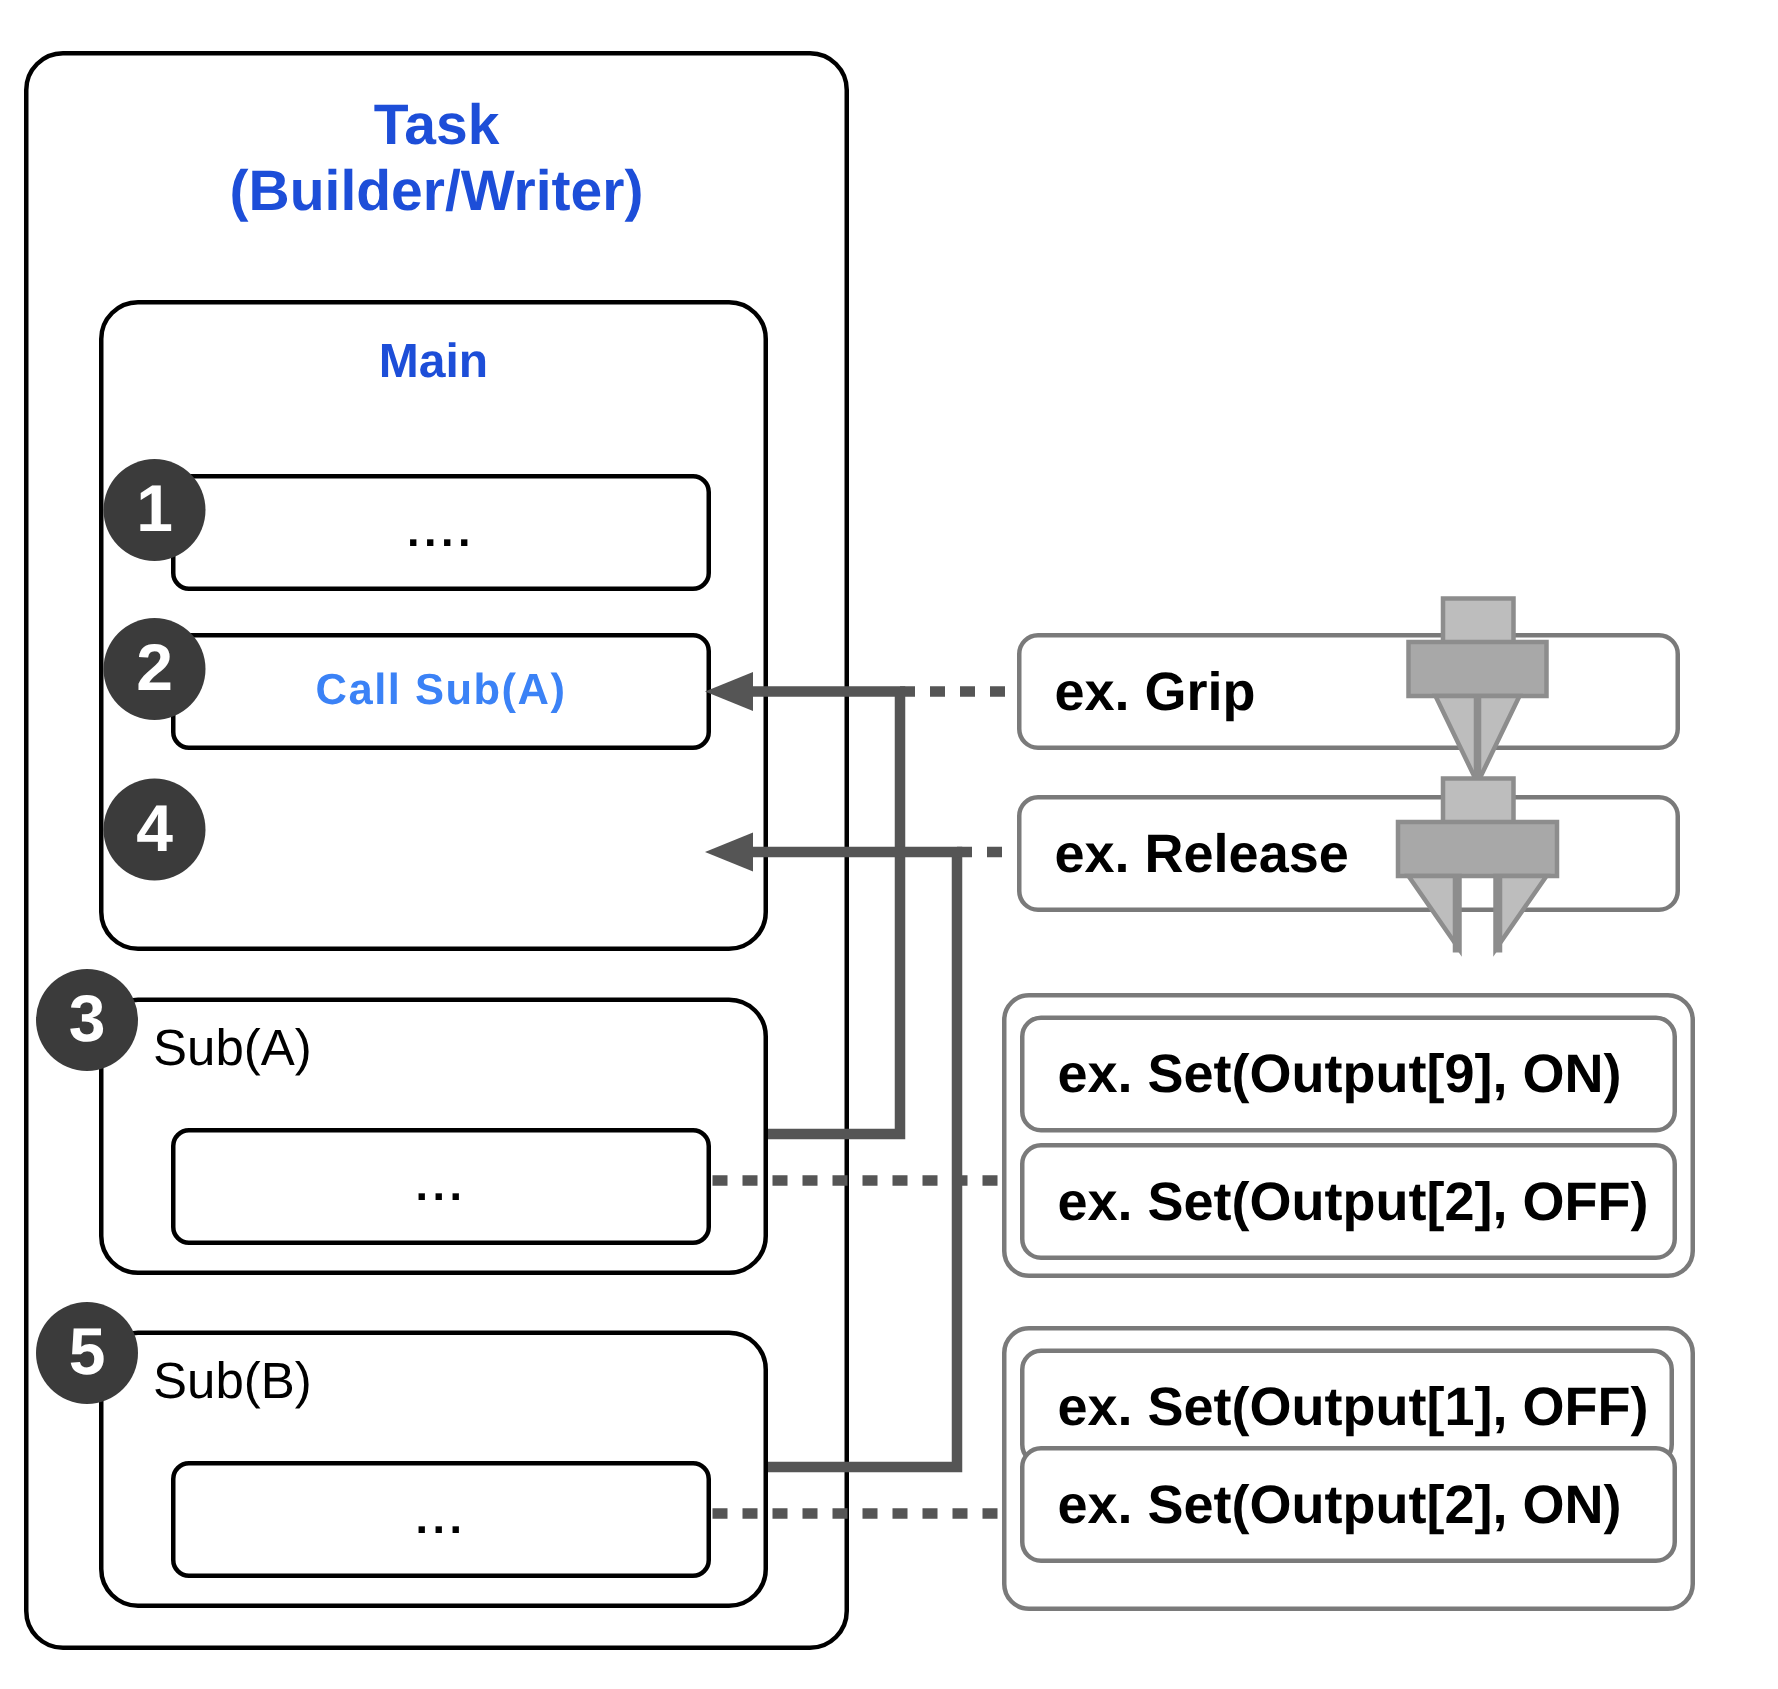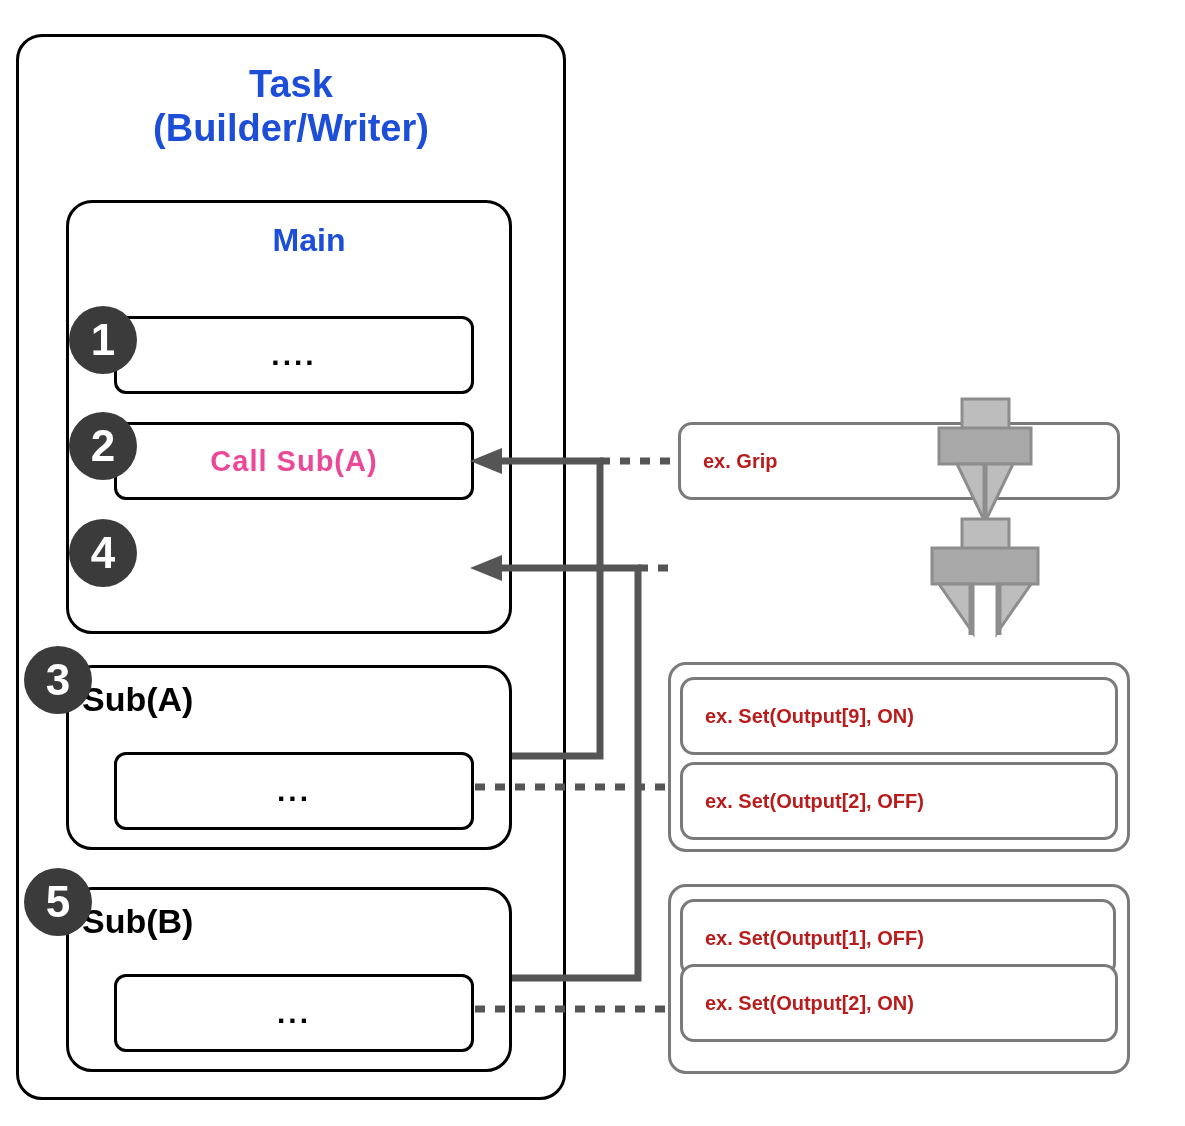--- a/index.html
+++ b/index.html
@@ -40,58 +40,59 @@
   
   .hdr {
     position: absolute;
     text-align: center;
     font-weight: bold;
     color: #1d4ed8;
     line-height: 1.16;
     white-space: pre-line;
   }
   .task-title { font-size: 38px; }
-  .main-title { font-size: 32px; padding-left: 20px; }
+  .main-title { font-size: 32px; }
   .sub-title {
     position: absolute;
     font-size: 34px;
-    font-weight: bold;
+    font-weight: normal;
     color: #000000;
     white-space: nowrap;
+    margin-left: 20px;
   }
   .rowlabel {
     position: absolute;
     width: 100%;
     top: 50%;
     transform: translateY(-50%);
     text-align: center;
     font-size: 29px;
     font-weight: bold;
-    color: #ec4899;
+    color: #3b82f6;
     letter-spacing: 1px;
   }
   .dots {
     position: absolute;
     width: 100%;
     top: 50%;
     transform: translateY(-50%);
     text-align: center;
     font-size: 30px;
     font-weight: bold;
     color: #000000;
     letter-spacing: 3px;
   }
   .ex-label {
     position: absolute;
     left: 22px;
     top: 50%;
     transform: translateY(-50%);
-    font-size: 20px;
-    font-weight: bold;
-    color: #b91c1c;
+    font-size: 36px;
+    font-weight: bold;
+    color: #000000;
     white-space: nowrap;
   }
   
   .badge {
     position: absolute;
     width: 68px;
     height: 68px;
     border-radius: 50%;
     background: #3b3b3b;
     color: #ffffff;
@@ -178,20 +179,23 @@
     <span class="ex-label">ex. Grip</span>
   </div>
 
   <svg class="gripper" style="left:915px; top:395px;" width="140" height="135" viewBox="0 0 140 135">
     <rect x="47" y="4" width="47" height="32" fill="#bdbdbd" stroke="#8d8d8d" stroke-width="3"></rect>
     <rect x="24" y="33" width="92" height="36" fill="#a8a8a8" stroke="#8d8d8d" stroke-width="3"></rect>
     <polygon points="42,69 98,69 70,127" fill="#bdbdbd" stroke="#8d8d8d" stroke-width="3"></polygon>
     <line x1="70" y1="69" x2="70" y2="127" stroke="#8d8d8d" stroke-width="5"></line>
   </svg>
 
+  <div class="gbox" style="left:678px; top:530px; width:442px; height:78px;">
+    <span class="ex-label">ex. Release</span>
+  </div>
 
   <svg class="gripper" style="left:915px; top:505px;" width="140" height="135" viewBox="0 0 140 135">
     <rect x="47" y="14" width="47" height="32" fill="#bdbdbd" stroke="#8d8d8d" stroke-width="3"></rect>
     <rect x="17" y="43" width="106" height="36" fill="#a8a8a8" stroke="#8d8d8d" stroke-width="3"></rect>
     <polygon points="24,79 58,79 58,128" fill="#bdbdbd" stroke="#8d8d8d" stroke-width="3"></polygon>
     <polygon points="82,79 116,79 82,128" fill="#bdbdbd" stroke="#8d8d8d" stroke-width="3"></polygon>
     <line x1="56" y1="79" x2="56" y2="130" stroke="#8d8d8d" stroke-width="5"></line>
     <line x1="84" y1="79" x2="84" y2="130" stroke="#8d8d8d" stroke-width="5"></line>
   </svg>
 

